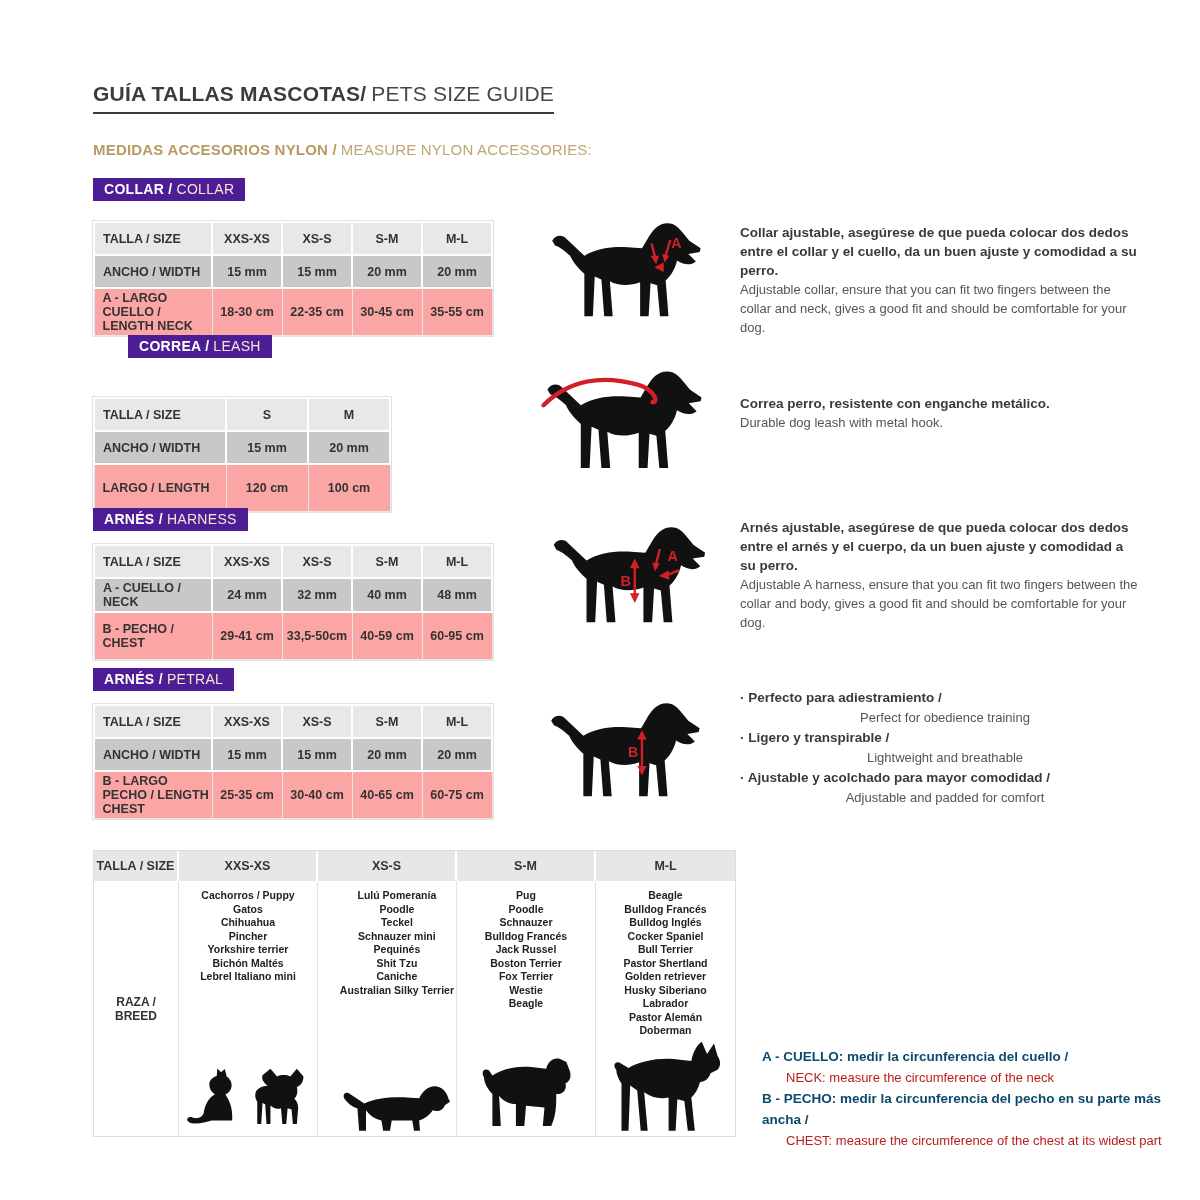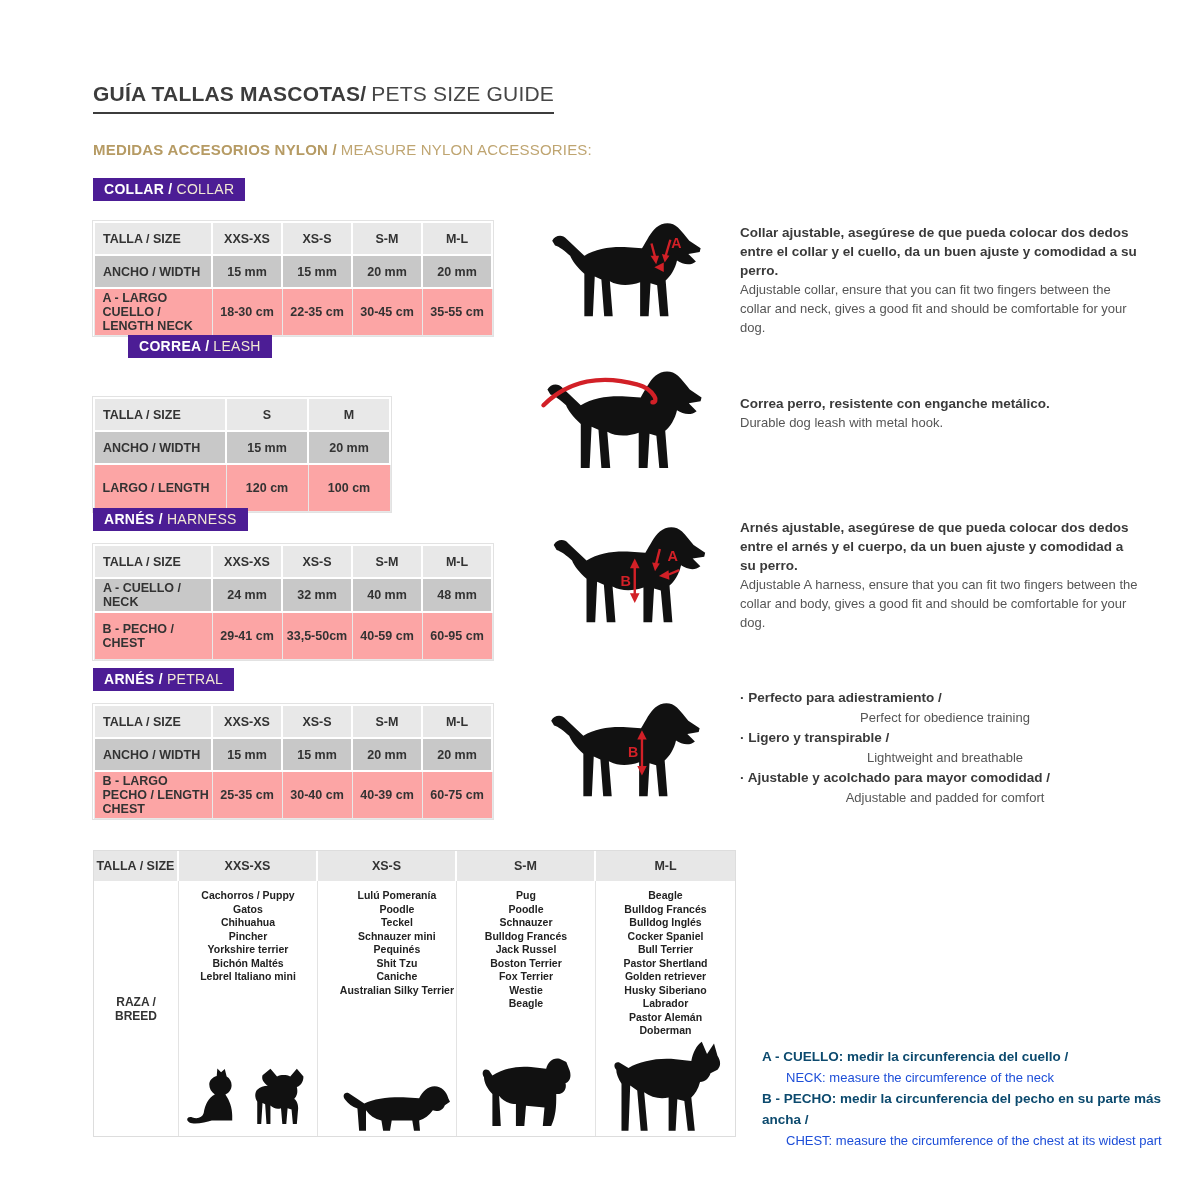--- a/index.html
+++ b/index.html
@@ -53,21 +53,21 @@
             font-size:12px; text-align:center; width:60px; margin:0 auto; }
   .bcol { display:flex; flex-direction:column; justify-content:space-between;
           align-items:center; padding:8px 2px 0; }
   .blist { font-size:10.5px; font-weight:bold; line-height:13.5px; text-align:center;
            white-space:pre-line; color:#222; }
   .sil { display:flex; align-items:flex-end; justify-content:center; gap:4px; }
 
   
   .notes { left:762px; top:1046px; width:430px; }
   .notes .n-es { color:#0c4a6e; font-weight:bold; font-size:13.5px; line-height:21px; }
-  .notes .n-en { color:#1d4ed8; font-size:13px; line-height:21px; padding-left:24px; }
+  .notes .n-en { color:#b91c1c; font-size:13px; line-height:21px; padding-left:24px; }
 
   svg text.mk { font-family:"Liberation Sans",sans-serif; font-weight:bold; font-size:15px; }
 </style>
 </head>
 <body>
 
 <div class="abs title">
   <span>GUÍA TALLAS MASCOTAS/</span><span class="en">PETS SIZE GUIDE</span>
 </div>
 <div class="abs subtitle">
@@ -260,21 +260,21 @@
     <td class="lab">ANCHO / WIDTH</td>
     <td>15 mm</td>
     <td>15 mm</td>
     <td>20 mm</td>
     <td>20 mm</td>
   </tr>
   <tr class="white">
     <td class="lab">B - LARGO PECHO / LENGTH CHEST</td>
     <td>25-35 cm</td>
     <td>30-40 cm</td>
-    <td>40-39 cm</td>
+    <td>40-65 cm</td>
     <td>60-75 cm</td>
   </tr>
 </tbody>
   </table>
 
 <svg class="abs" style="left:540px; top:698px;" width="168" height="104" viewBox="0 0 170 110">
   <path fill="#111" d="M8,24 C11,18 19,17 23,22 L42,40 C55,32 72,30 88,31 L103,32
     C108,24 112,15 118,10 C125,4 135,4 141,10 C145,14 149,19 153,24 L165,32 L164,36
     L152,38 L160,46 C154,51 146,49 140,45 C138,54 133,62 128,66 L131,104 L122,104 L119,71
     L112,69 L110,104 L101,104 L101,68 C90,72 78,72 69,67 L72,104 L63,104 L60,65

